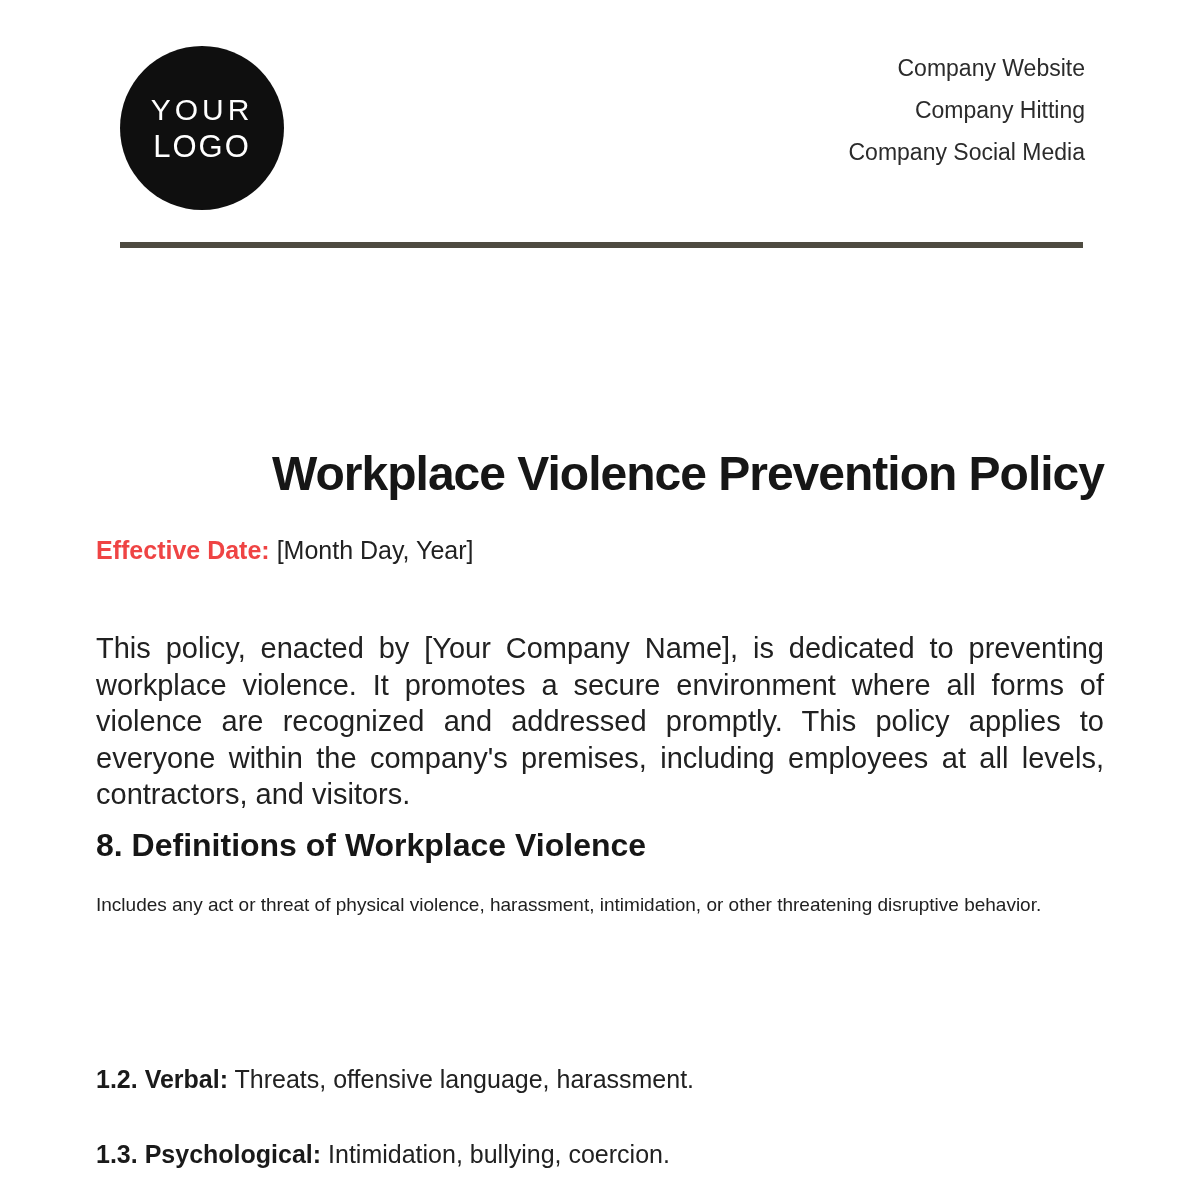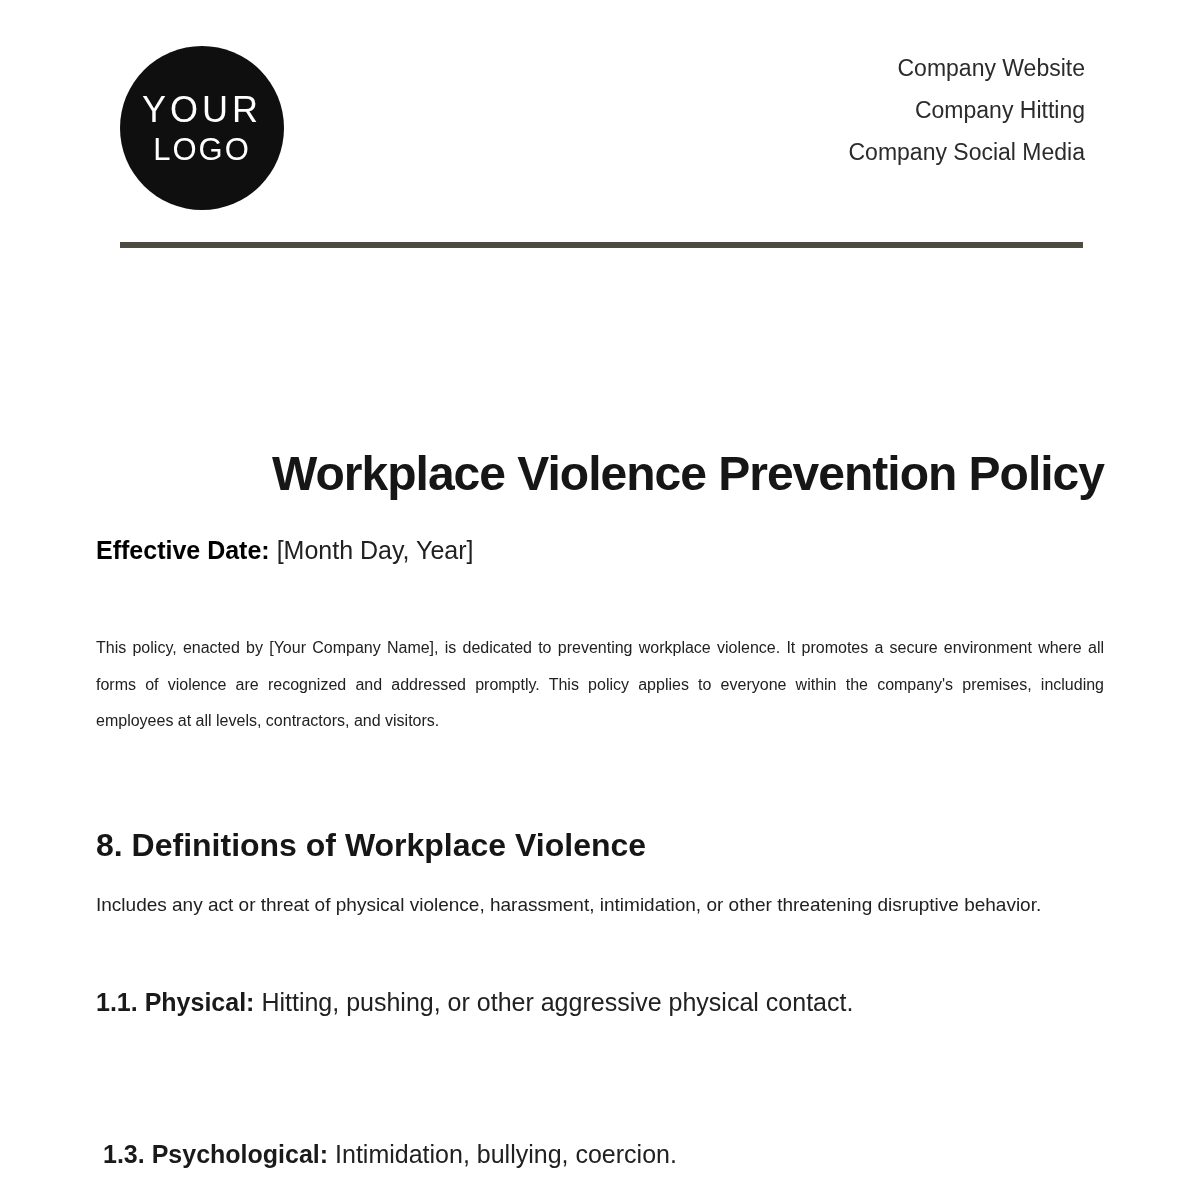--- a/index.html
+++ b/index.html
@@ -27,21 +27,21 @@
     border-radius: 50%;
     background: #0f0f0f;
     display: flex;
     flex-direction: column;
     align-items: center;
     justify-content: center;
     line-height: 1;
   }
   .logo-top {
     color: #ffffff;
-    font-size: 36px;
+    font-size: 30px;
     font-weight: 400;
     letter-spacing: 4px;
     margin-bottom: 6px;
   }
   .logo-bottom {
     color: #ffffff;
     font-size: 31px;
     font-weight: 400;
     letter-spacing: 2px;
   }
@@ -80,28 +80,28 @@
     white-space: nowrap;
   }
   .effective-line {
     position: absolute;
     left: 96px;
     top: 536px;
     width: 1008px;
     font-size: 25px;
     color: #212121;
   }
-  .effective-line b { font-weight: 700; color: #000000; }
+  .effective-line b { font-weight: 700; color: #ef4444; }
 
   .intro-paragraph {
     position: absolute;
     left: 96px;
     top: 606px;
     width: 1008px;
-    font-size: 16px;
+    font-size: 29px;
     line-height: 36.5px;
     color: #212121;
     text-align: justify;
     text-justify: inter-word;
     margin-top: 24px;
   }
   .section-heading {
     position: absolute;
     left: 96px;
     top: 800px;
@@ -124,21 +124,21 @@
     position: absolute;
     left: 96px;
     width: 1008px;
     font-size: 25px;
     line-height: 36.5px;
     color: #212121;
   }
   .def-item .item-label { font-weight: 700; color: #1a1a1a; }
   .item-1 { top: 984px; }
   .item-2 { top: 1061px; }
-  .item-3 { top: 1136px; margin-left: 7px; }
+  .item-3 { top: 1136px; }
 </style>
 </head>
 <body>
 
 <div class="page">
 
   <div class="logo-circle">
     <span class="logo-top">YOUR</span>
     <span class="logo-bottom">LOGO</span>
   </div>
@@ -158,26 +158,26 @@
     <span> </span>
     <span>[Month Day, Year]</span>
   </div>
 
   <p class="intro-paragraph">This policy, enacted by [Your Company Name], is dedicated to preventing workplace violence. It promotes a secure environment where all forms of violence are recognized and addressed promptly. This policy applies to everyone within the company's premises, including employees at all levels, contractors, and visitors.</p>
 
   <h2 class="section-heading">8. Definitions of Workplace Violence</h2>
 
   <p class="section-body">Includes any act or threat of physical violence, harassment, intimidation, or other threatening disruptive behavior.</p>
 
-  <div class="def-item item-1">
-    <span class="item-label">1.1. Physical:</span>
+
+  <div class="def-item item-2">
+    <span class="item-label">1.2. Verbal:</span>
     <span> </span>
-    <span>Hitting, pushing, or other aggressive physical contact.</span>
+    <span>Threats, offensive language, harassment.</span>
   </div>
-
 
   <div class="def-item item-3">
     <span class="item-label">1.3. Psychological:</span>
     <span> </span>
     <span>Intimidation, bullying, coercion.</span>
   </div>
 
 </div>
 
 </body></html>

